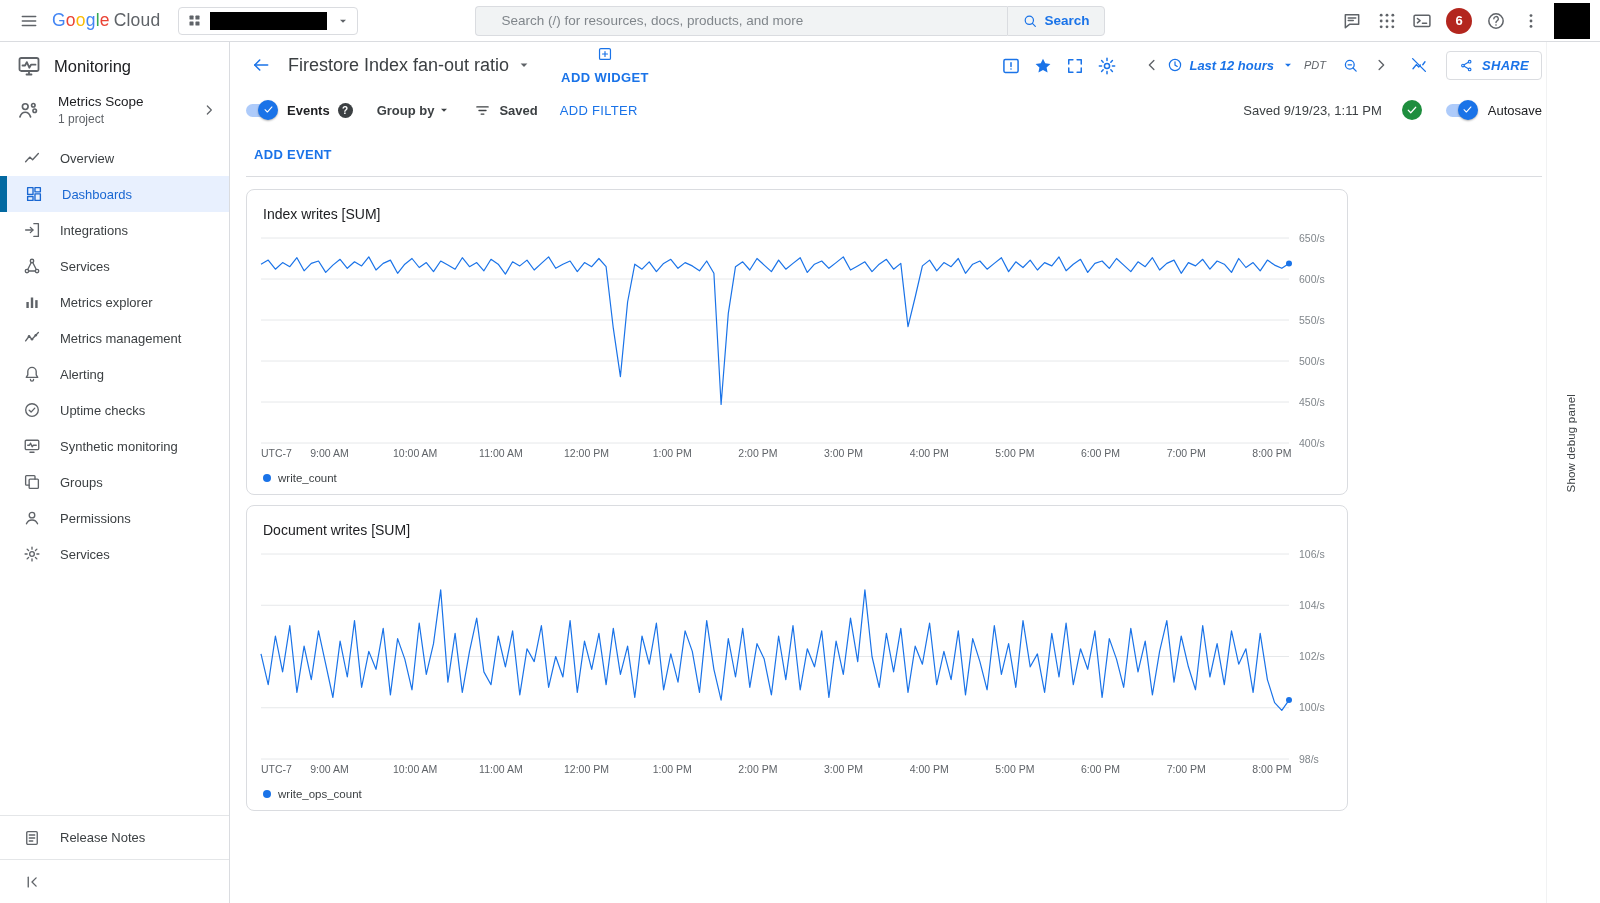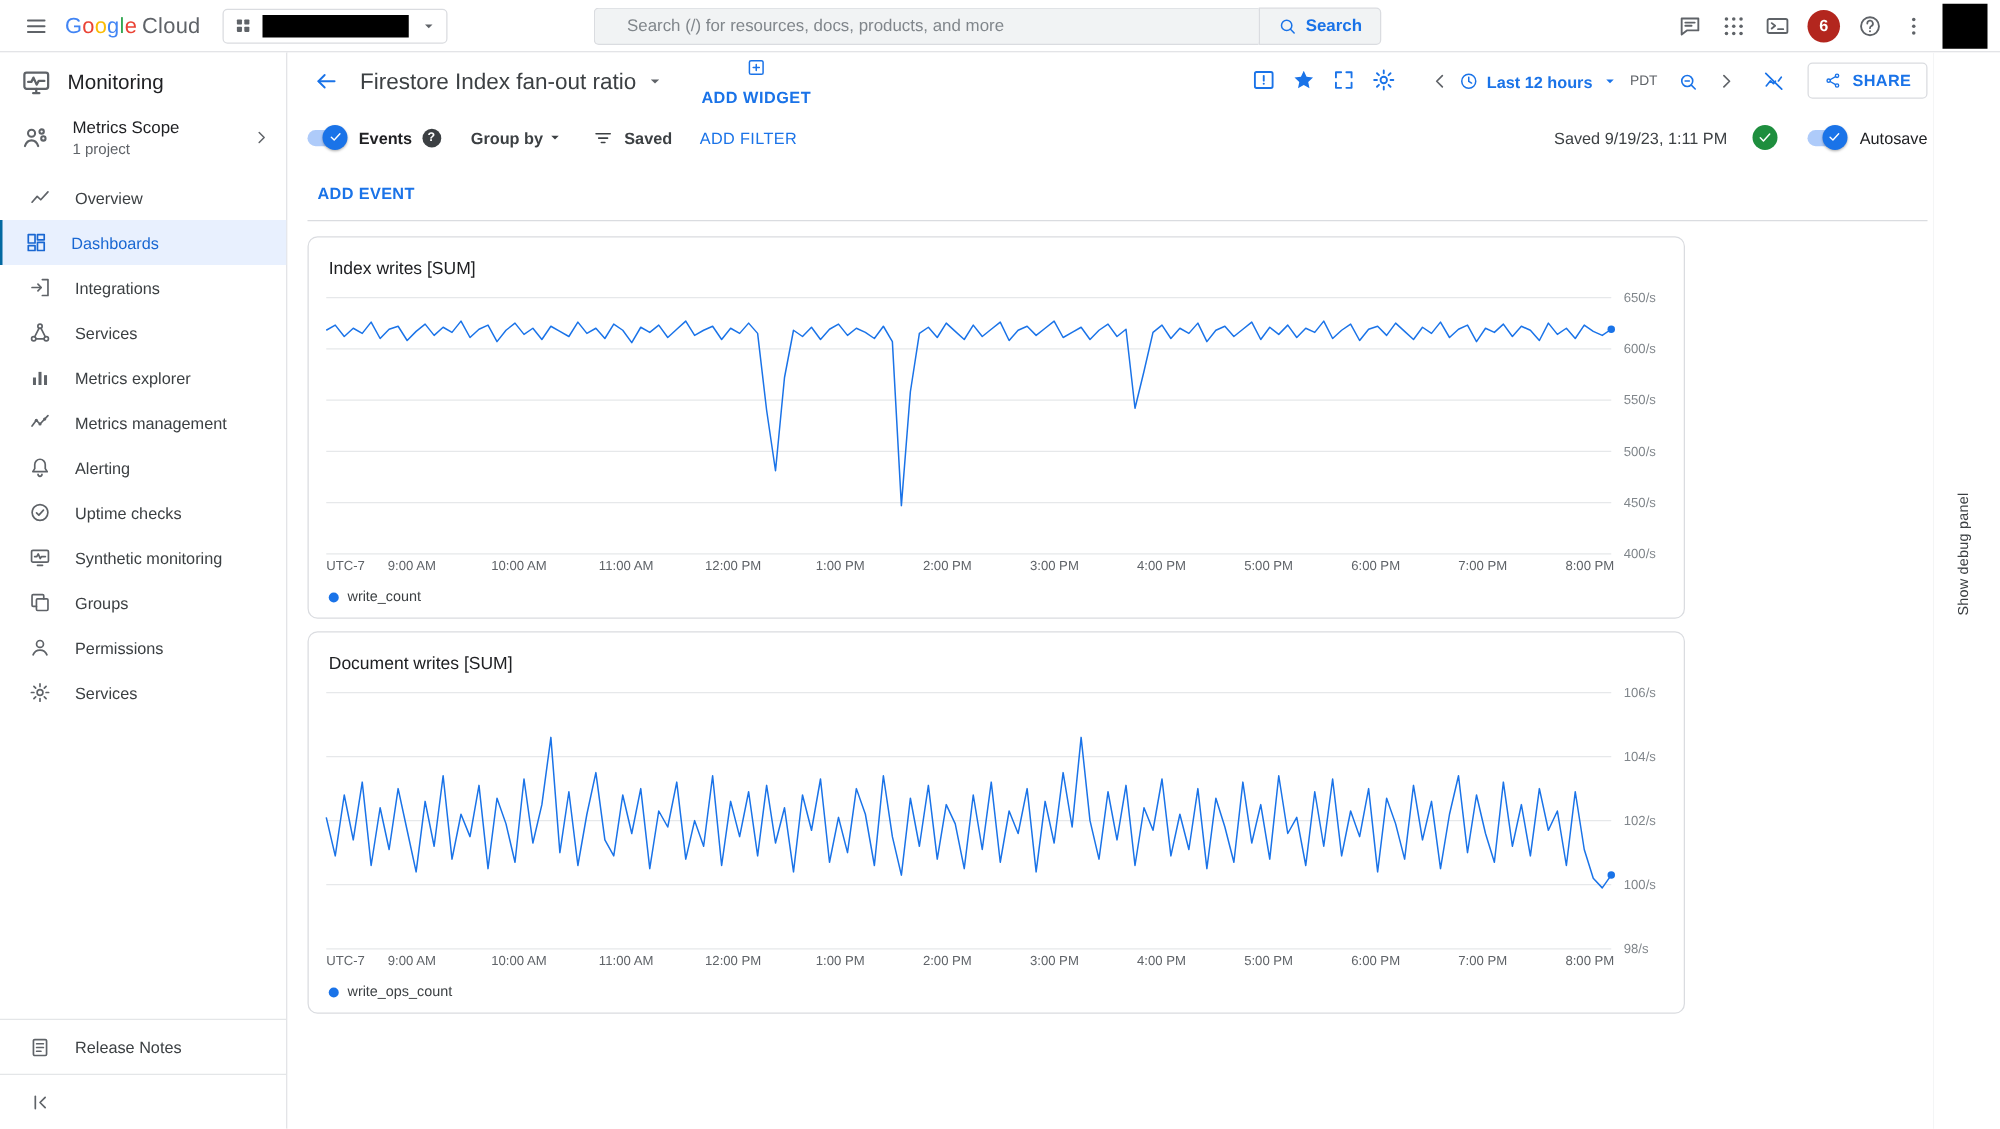--- a/index.html
+++ b/index.html
@@ -36,34 +36,34 @@
   .sb-scope { display:flex; align-items:center; padding:4px 12px 14px 17px; cursor:pointer; flex:none; }
   .sb-scope .icon { color:#5f6368; display:flex; }
   .sb-scope .texts { margin-left:19px; }
   .sb-scope .t1 { font-size:13.5px; color:#202124; }
   .sb-scope .t2 { font-size:12px; color:#5f6368; margin-top:3px; }
   .sb-scope .chev { margin-left:auto; color:#5f6368; display:flex; }
   #sb-nav { flex:none; }
   .sb-item { height:36px; display:flex; align-items:center; padding-left:23px; cursor:pointer; color:#5f6368; }
   .sb-item .sb-icon { display:flex; width:18px; flex:none; }
   .sb-item .sb-label { margin-left:19px; font-size:13px; color:#3c4043; white-space:nowrap; }
-  .sb-item.active { background:#e8f0fe; border-left:2px solid #0369a1; padding-left:18px; color:#1967d2; }
+  .sb-item.active { background:#e8f0fe; border-left:7px solid #0369a1; padding-left:18px; color:#1967d2; }
   .sb-item.active .sb-label { color:#1967d2; }
   .sb-spacer { flex:1; }
   .sb-footrow { height:44px; display:flex; align-items:center; padding-left:23px; border-top:1px solid #e4e6e8; color:#5f6368; cursor:pointer; flex:none; }
   .sb-footrow .sb-label { margin-left:19px; font-size:13px; color:#3c4043; }
 
   
   .main { flex:1; display:flex; flex-direction:column; min-width:0; background:#fff; }
   .main-header { height:46px; display:flex; align-items:center; padding:0 58px 0 16px; flex:none; }
   .back { color:#1a73e8; margin-right:12px; }
   .page-title { font-size:18px; color:#3c4043; white-space:nowrap; }
   .title-caret { color:#5f6368; margin-left:6px; display:flex; }
   .add-widget { display:flex; align-items:center; gap:8px; color:#1a73e8; font-size:13px; font-weight:bold; letter-spacing:.4px; margin-left:28px; cursor:pointer; white-space:nowrap;flex-direction:column; }
-  .mh-right { margin-left:auto; display:flex; align-items:flex-start; }
+  .mh-right { margin-left:auto; display:flex; align-items:flex-end;font-style:italic; }
   .mh-cluster { display:flex; align-items:center; gap:4px; }
   .mh-cluster .icon-btn { color:#1a73e8; width:28px; height:28px; }
   .time-group { display:flex; align-items:center; margin-left:16px; }
   .time-pill { display:flex; align-items:center; gap:6px; color:#1a73e8; font-size:13px; font-weight:bold; cursor:pointer; white-space:nowrap; }
   .tz { font-size:11px; color:#5f6368; margin:0 10px 0 8px; }
   .share-btn { display:flex; align-items:center; gap:8px; border:1px solid #dadce0; border-radius:4px; color:#1a73e8; font-size:13px; font-weight:bold; letter-spacing:.3px; padding:6px 12px; margin-left:12px; cursor:pointer; white-space:nowrap; }
 
   
   .filter-bar { height:44px; display:flex; align-items:center; padding:0 58px 0 16px; flex:none; }
   .toggle { position:relative; width:30px; height:13px; border-radius:7px; background:#aecbfa; flex:none; cursor:pointer; }

